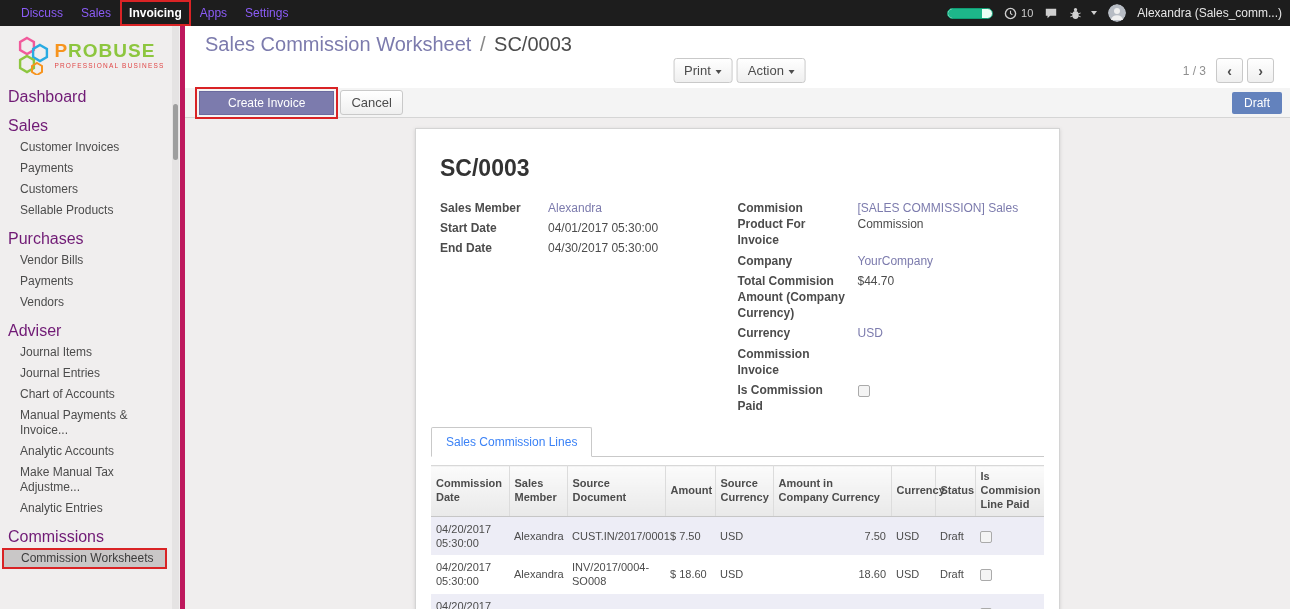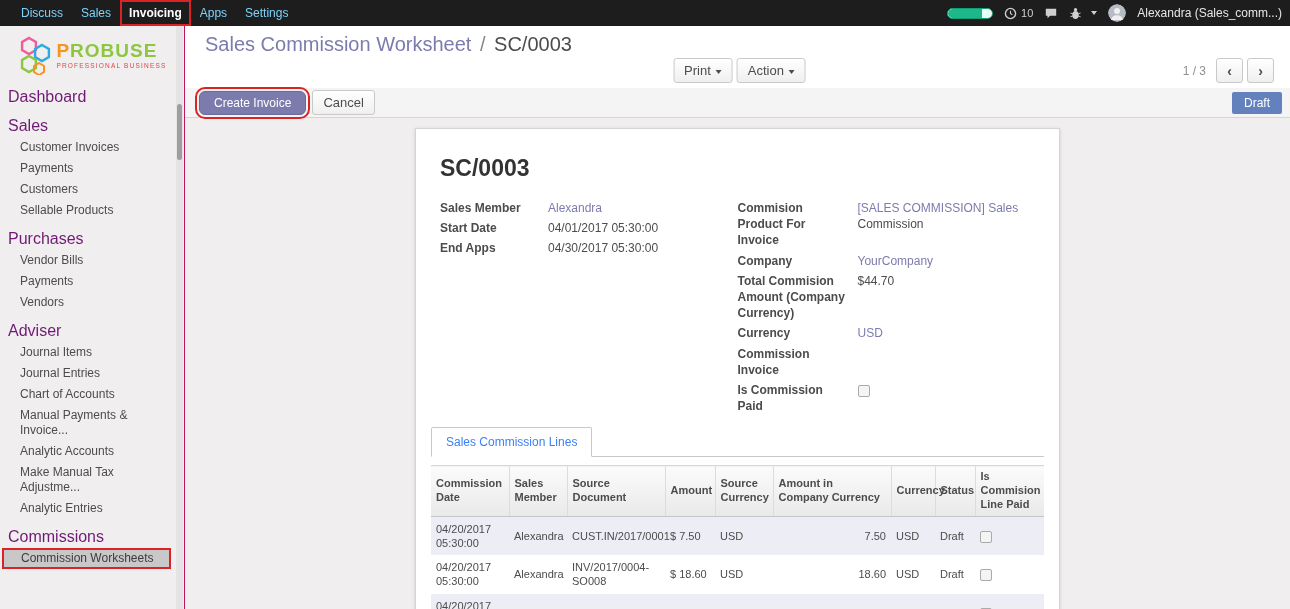--- a/index.html
+++ b/index.html
@@ -3,34 +3,34 @@
 <meta charset="utf-8">
 <style>
   * { margin:0; padding:0; box-sizing:border-box; }
   html,body { width:1290px; height:609px; overflow:hidden; }
   body { font-family:"Liberation Sans", sans-serif; font-size:12px; color:#4c4c4c; background:#fff; }
   .screen { position:relative; width:1290px; height:609px; overflow:hidden; background:#f0eeee; }
 
   
   .topbar { position:absolute; top:0; left:0; right:0; height:26px; background:#1d1d1d; display:flex; align-items:center; z-index:30; }
   .menus { display:flex; align-items:center; padding-left:12px; height:26px; }
-  .menu-item { padding:0 9px; line-height:26px; font-size:12px; color:#7dd3fc; cursor:pointer; white-space:nowrap; }
+  .menu-item { padding:0 9px; line-height:26px; font-size:12px; color:#8b5cf6; cursor:pointer; white-space:nowrap; }
   .menu-item.annotated { border:2px solid #d92325; line-height:22px; height:26px; padding:0 7px; color:#fff; font-weight:bold; }
   .systray { margin-left:auto; display:flex; align-items:center; gap:11px; padding-right:8px; }
   .progress-pill { width:46px; height:11px; border-radius:6px; background:#eafff5; border:1px solid #0f9d74; overflow:hidden; cursor:pointer; }
   .progress-fill { width:78%; height:100%; background:#1db78a; border-radius:6px 0 0 6px; }
   .tray-group { display:flex; align-items:center; gap:4px; cursor:pointer; }
   .tray-count { color:#cfcfcf; font-size:11px; }
   .caret { display:inline-block; width:0; height:0; border-left:3.5px solid transparent; border-right:3.5px solid transparent; border-top:4px solid #4c4c4c; margin-left:5px; vertical-align:middle; }
   .caret.light { border-top-color:#cfcfcf; }
   .avatar { width:18px; height:18px; border-radius:50%; overflow:hidden; display:inline-block; cursor:pointer; }
   .user-name { color:#e6e6e6; font-size:12px; white-space:nowrap; cursor:pointer; }
 
   
-  .sidebar { position:absolute; top:26px; left:0; width:185px; bottom:0; background:#f0eeee; border-right:1px solid #be185d; overflow:hidden; z-index:20; }
+  .sidebar { position:absolute; top:26px; left:0; width:185px; bottom:0; background:#f0eeee; border-right:5px solid #be185d; overflow:hidden; z-index:20; }
   .logo { padding:9px 6px 10px; display:flex; justify-content:center; align-items:center; gap:5px; }
   .brand-block { text-align:left; }
   .brand-text { display:block; font-size:19px; font-weight:bold; letter-spacing:1px; color:#8dc63f; line-height:1.05; }
   .brand-text::first-letter { color:#f7941e; }
   .tagline { display:block; font-size:6.5px; color:#e04646; letter-spacing:1.2px; margin-top:2px; }
   .section { margin-bottom:6px; }
   .section-header { font-weight:normal; color:#701a75; padding:3px 8px 2px; font-size:16px; cursor:pointer; }
   .nav-item { padding:3px 8px 3px 20px; color:#4c4c4c; cursor:pointer; line-height:15px; }
   .nav-item.has-arrow { padding-left:10px; }
   .arrow { display:inline-block; width:0; height:0; border-left:4px solid #8f8f8f; border-top:3.5px solid transparent; border-bottom:3.5px solid transparent; margin-right:5px; }
@@ -46,21 +46,21 @@
   .bc-sep { color:#888; margin:0 3px; }
   .bc-current { color:#4c4c4c; }
   .cp-row { position:relative; margin-top:7px; height:26px; }
   .cp-center { position:absolute; left:50%; transform:translateX(-50%); display:flex; gap:4px; }
   .btn { background:linear-gradient(#ffffff,#efefef); border:1px solid #c9c9c9; border-radius:3px; padding:4px 10px; font-size:13px; color:#4c4c4c; cursor:pointer; font-family:"Liberation Sans", sans-serif; }
   .pager { position:absolute; right:0; top:0; display:flex; align-items:center; gap:4px; }
   .pager-text { color:#8f8f8f; margin-right:6px; }
   .pager-btn { width:27px; height:25px; padding:2px 0; font-weight:bold; font-size:14px; line-height:1; }
 
   .statusbar { height:30px; background:#f4f4f4; border-bottom:1px solid #d5d5d5; display:flex; align-items:center; padding:0 8px; gap:6px; }
-  .btn-primary { background:#7c7bad; border:1px solid #6b6a9f; color:#fff; border-radius:6px; padding:4px 14px; font-size:12px; cursor:pointer; font-family:"Liberation Sans", sans-serif; }
+  .btn-primary { background:#7c7bad; border:1px solid #6b6a9f; color:#fff; border-radius:0; padding:4px 28px; font-size:12px; cursor:pointer; font-family:"Liberation Sans", sans-serif; }
   .btn-primary.annotated { outline:2px solid #d92325; outline-offset:2px; margin-left:6px; }
   .status-badge { margin-left:auto; background:#6382bd; color:#fff; padding:4px 12px; font-size:12px; border-radius:2px; cursor:pointer; }
 
   
   .form-area { height:calc(100% - 92px); }
   .sheet { width:645px; margin:10px auto 0; background:#fff; border:1px solid #d4d4d4; box-shadow:0 1px 4px rgba(0,0,0,.13); padding:20px 15px 10px; min-height:470px; }
   .sheet-title { font-size:23px; font-weight:bold; color:#333; margin:6px 0 18px 9px; }
   .field-groups { display:flex; padding:0 9px; line-height:1.35; }
   .group { flex:1; }
   .field-row { display:flex; margin-bottom:4px; }
@@ -217,21 +217,21 @@
           <div class="group">
             <div class="field-row">
               <div class="f-label">Sales Member</div>
               <div class="f-value link">Alexandra</div>
             </div>
             <div class="field-row">
               <div class="f-label">Start Date</div>
               <div class="f-value">04/01/2017 05:30:00</div>
             </div>
             <div class="field-row">
-              <div class="f-label">End Apps</div>
+              <div class="f-label">End Date</div>
               <div class="f-value">04/30/2017 05:30:00</div>
             </div>
           </div>
 
           <div class="group right">
             <div class="field-row">
               <div class="f-label">Commision Product For Invoice</div>
               <div class="f-value">
                 <span class="link">[SALES COMMISSION] Sales</span>
                 <div>Commission</div>

